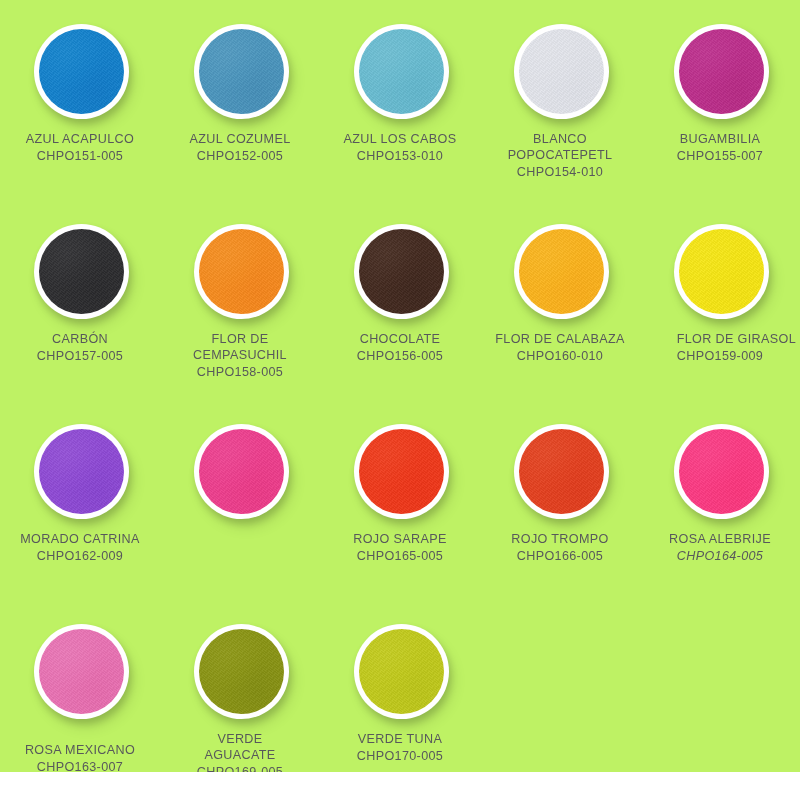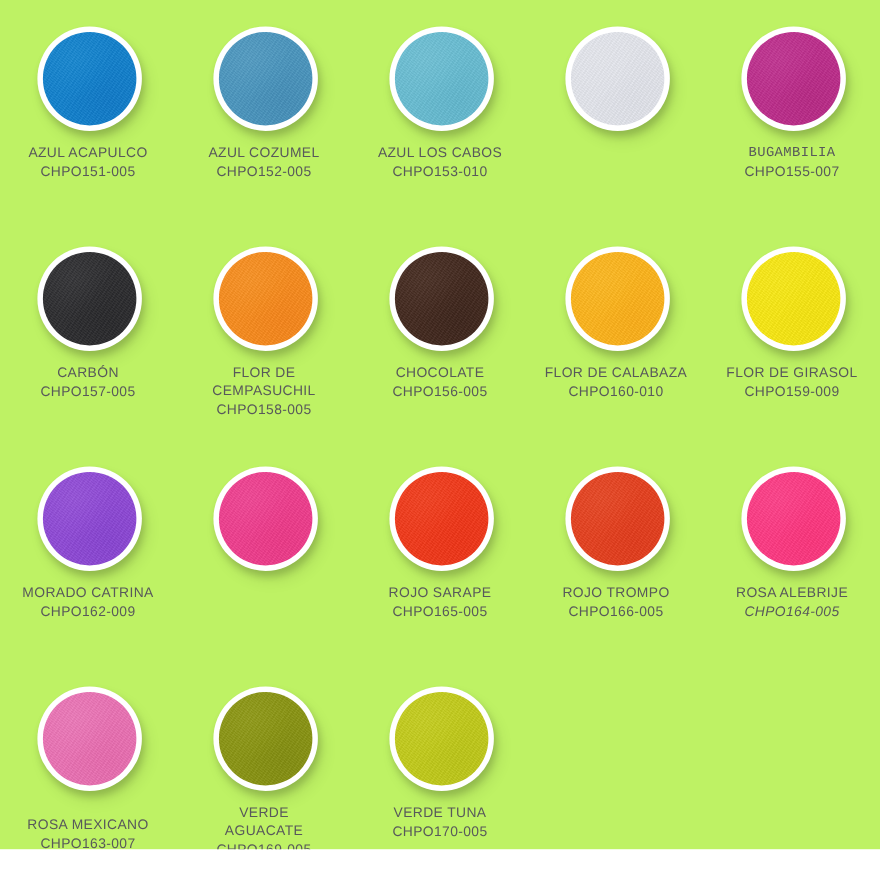--- a/index.html
+++ b/index.html
@@ -154,28 +154,32 @@
         <div class="swatch-caption">
           <span class="swatch-name" style="color: rgb(88, 89, 91);">AZUL LOS CABOS</span>
           <span class="swatch-code" style="color: rgb(88, 89, 91);">CHPO153-010</span>
         </div>
       </div>
       <div class="swatch-cell">
         <div class="swatch-disc-wrap">
           <div class="swatch-disc-ring"></div>
           <div class="swatch-disc-color" style="background-color: rgb(227, 229, 236);"></div>
         </div>
+        <div class="swatch-caption">
+          <span class="swatch-name" style="color: rgb(88, 89, 91);">BLANCO POPOCATEPETL</span>
+          <span class="swatch-code" style="color: rgb(88, 89, 91);">CHPO154-010</span>
+        </div>
       </div>
       <div class="swatch-cell">
         <div class="swatch-disc-wrap">
           <div class="swatch-disc-ring"></div>
           <div class="swatch-disc-color" style="background-color: rgb(189, 46, 140);"></div>
         </div>
         <div class="swatch-caption">
-          <span class="swatch-name" style="color: rgb(88, 89, 91); font-family: Liberation Mono, monospace;">BUGAMBILIA</span>
+          <span class="swatch-name" style="color: rgb(88, 89, 91);">BUGAMBILIA</span>
           <span class="swatch-code" style="color: rgb(88, 89, 91);">CHPO155-007</span>
         </div>
       </div>
       <div class="swatch-cell">
         <div class="swatch-disc-wrap">
           <div class="swatch-disc-ring"></div>
           <div class="swatch-disc-color" style="background-color: rgb(45, 45, 48);"></div>
         </div>
         <div class="swatch-caption">
           <span class="swatch-name" style="color: rgb(88, 89, 91);">CARBÓN</span>
@@ -212,21 +216,21 @@
           <span class="swatch-name" style="color: rgb(88, 89, 91);">FLOR DE CALABAZA</span>
           <span class="swatch-code" style="color: rgb(88, 89, 91);">CHPO160-010</span>
         </div>
       </div>
       <div class="swatch-cell">
         <div class="swatch-disc-wrap">
           <div class="swatch-disc-ring"></div>
           <div class="swatch-disc-color" style="background-color: rgb(247, 231, 19);"></div>
         </div>
         <div class="swatch-caption">
-          <span class="swatch-name" style="color: rgb(88, 89, 91);">FLOR DE GIRASOL</span>
+          <span class="swatch-name" style="color: rgb(88, 89, 91); text-align: right;">FLOR DE GIRASOL</span>
           <span class="swatch-code" style="color: rgb(88, 89, 91);">CHPO159-009</span>
         </div>
       </div>
       <div class="swatch-cell">
         <div class="swatch-disc-wrap">
           <div class="swatch-disc-ring"></div>
           <div class="swatch-disc-color" style="background-color: rgb(143, 74, 214);"></div>
         </div>
         <div class="swatch-caption">
           <span class="swatch-name" style="color: rgb(88, 89, 91);">MORADO CATRINA</span>

